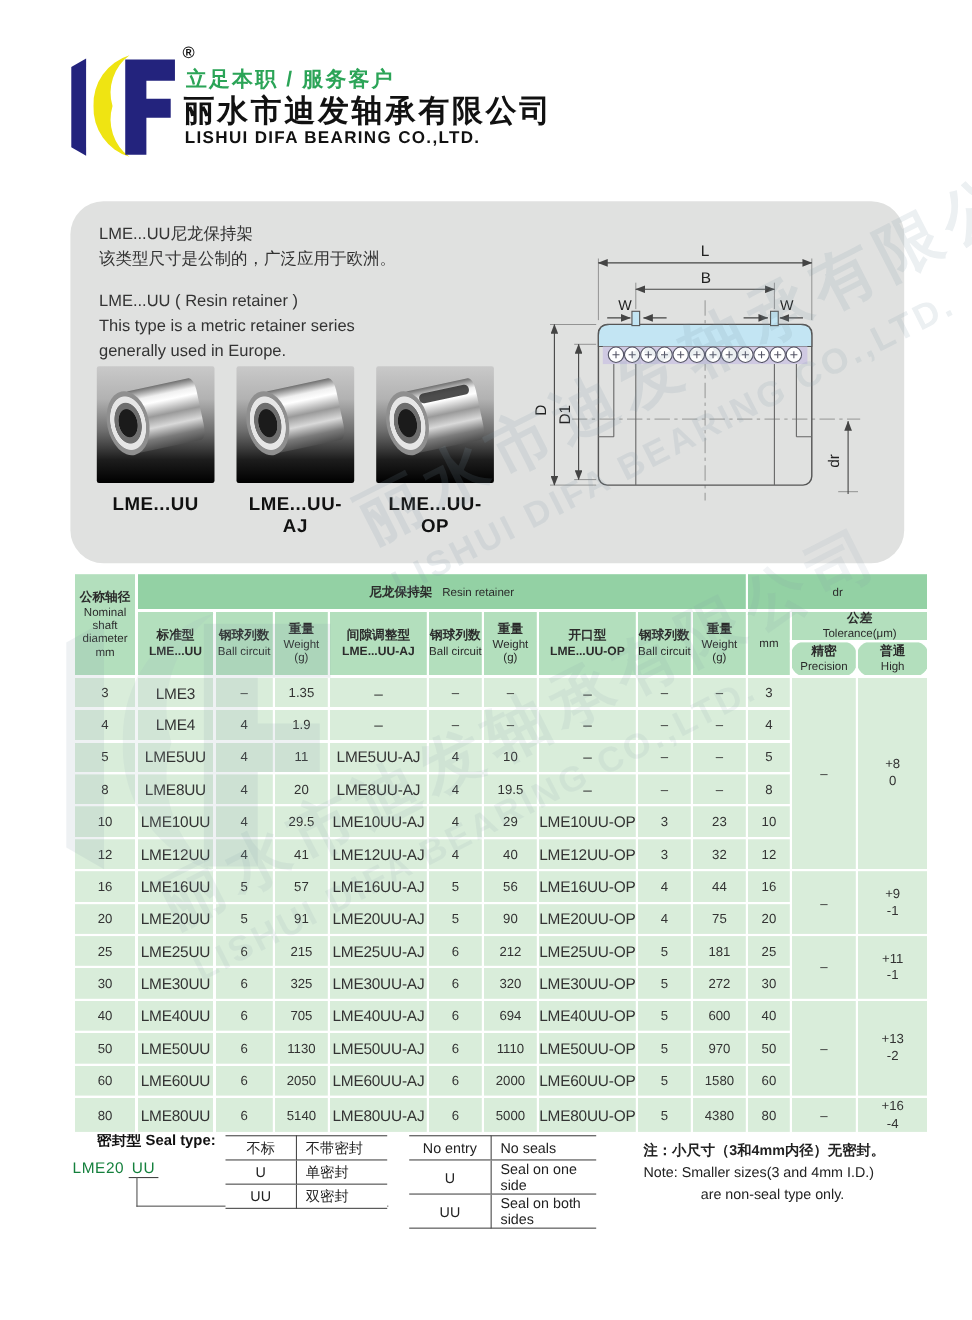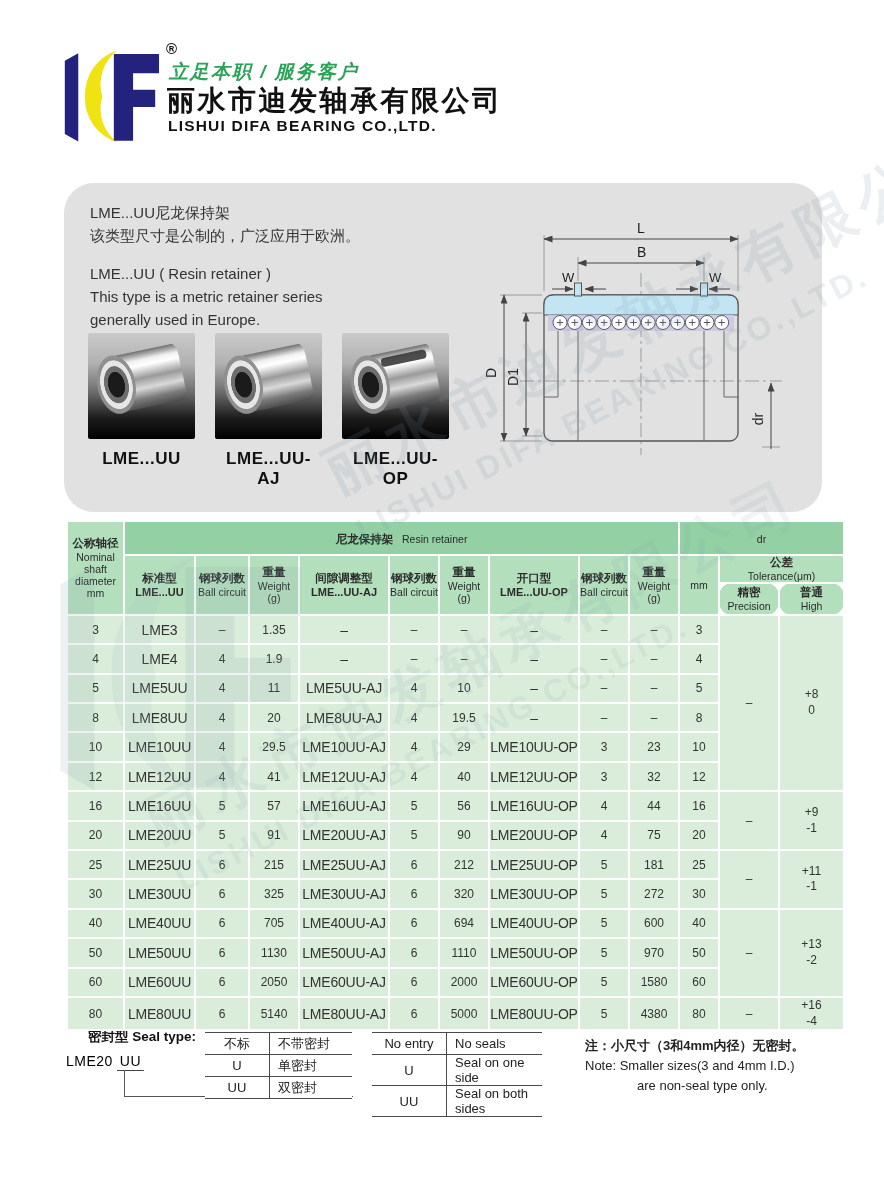--- a/index.html
+++ b/index.html
@@ -2,21 +2,21 @@
 <html><head>
 <meta charset="utf-8">
 <style>
   html,body{margin:0;padding:0;background:#888;}
   .page{position:relative;width:884px;height:1200px;background:#ffffff;margin:0 auto;
         font-family:"Liberation Sans",sans-serif;color:#2b2b2b;overflow:hidden;}
 
   
   .logo{position:absolute;left:60px;top:46px;width:100px;height:97px;}
   .regmark{position:absolute;left:166px;top:40px;font-size:15px;font-weight:bold;color:#111;}
-  .slogan{position:absolute;left:169px;top:59px;font-size:19px;font-weight:bold;color:#2ba457;letter-spacing:2px;font-style:italic;}
+  .slogan{position:absolute;left:169px;top:59px;font-size:19px;font-weight:bold;color:#2ba457;letter-spacing:2px;}
   .company-cn{position:absolute;left:167px;top:82px;font-size:28px;font-weight:bold;color:#111;letter-spacing:2.5px;}
   .company-en{position:absolute;left:168px;top:117px;font-size:15.5px;font-weight:bold;color:#111;letter-spacing:1.2px;}
 
   
   .intro{position:absolute;left:64px;top:183px;width:758px;height:329px;background:#e0e1e0;border-radius:30px;}
   .intro-text{position:absolute;left:26px;top:18px;font-size:15px;line-height:1.55;color:#333;}
   .intro-text .gap{height:14px;}
   .photos{position:absolute;left:24px;top:150px;display:flex;gap:20px;}
   .photo-card{width:107px;}
   .photo{position:relative;width:107px;height:106px;overflow:hidden;border-radius:2px;
@@ -48,21 +48,21 @@
   .spec .hen.b{font-weight:bold;font-size:11px;}
   .spec tr.trow th{height:22px;}
   .spec tr.prow th{height:30px;border-radius:13px;}
   .spec tbody td{background:#d9edda;height:27.4px;font-size:12px;color:#333;}
   .spec tbody td.model{font-size:14px;letter-spacing:-0.2px;}
   .spec tbody td.tol div{line-height:1.3;font-size:12px;}
   .band-inline .hcn,.band-inline .hen{display:inline;}
 
   
   .seal-title{position:absolute;left:56px;top:1028px;font-size:13.5px;font-weight:bold;color:#111;margin-left:32px;}
-  .seal-example{position:absolute;left:66px;top:1053px;font-size:14px;color:#000000;letter-spacing:.5px;}
+  .seal-example{position:absolute;left:66px;top:1053px;font-size:14px;color:#15803d;letter-spacing:.5px;}
   .seal-example .uu{border-bottom:1.5px solid #444;padding:0 3px 1px 3px;margin-left:4px;}
   .leader{position:absolute;left:124px;top:1070px;width:228px;height:26px;
           border-left:1.5px solid #555;border-bottom:1.5px solid #555;z-index:0;}
   table.mini{position:absolute;border-collapse:collapse;font-size:13px;color:#222;z-index:1;background:#fff;}
   #seal-cn{left:205px;top:1032px;width:147px;}
   #seal-en{left:372px;top:1032px;width:170px;}
   .mini td{border-top:1.5px solid #4a4a4a;height:21px;padding:0 8px;}
   .mini tr:last-child td{border-bottom:1.5px solid #4a4a4a;}
   .mini td:first-child{border-right:1.5px solid #4a4a4a;text-align:center;padding:0 6px;}
   #seal-cn td:first-child{width:52px;}

